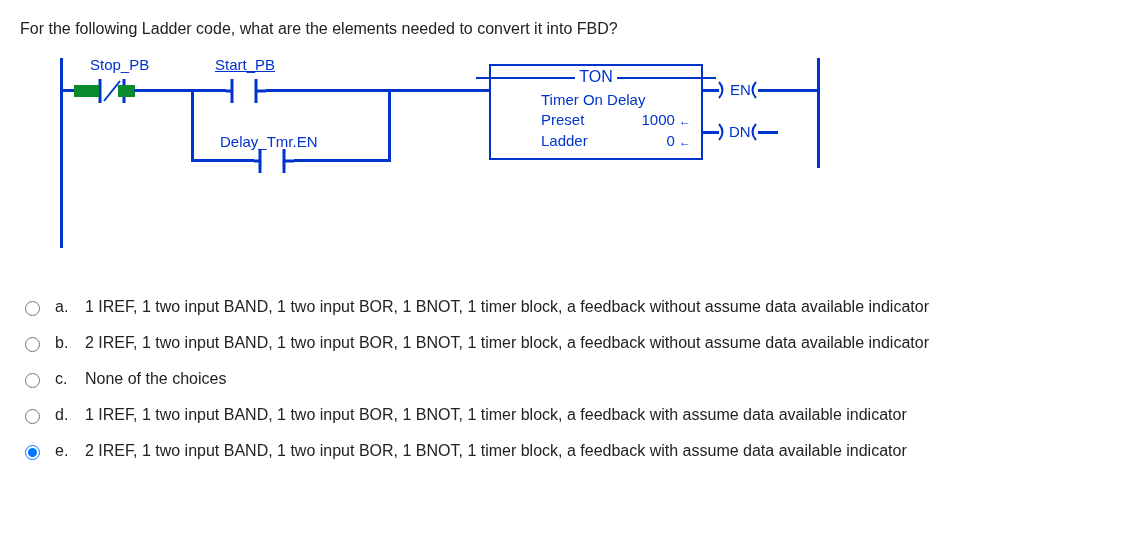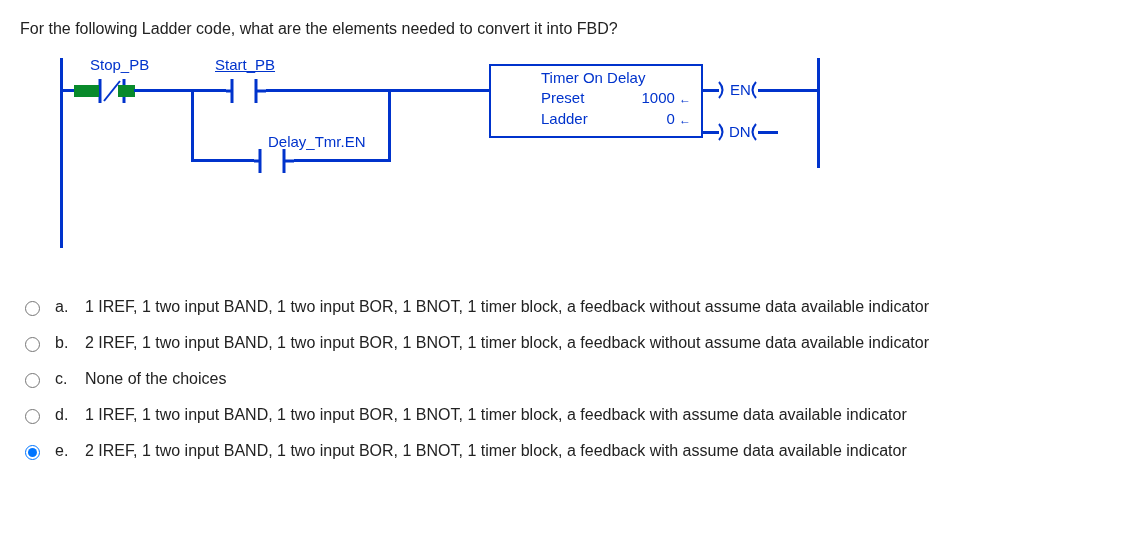--- a/index.html
+++ b/index.html
@@ -144,38 +144,42 @@
       <line x1="6" y1="0" x2="6" y2="24" stroke="#0033cc" stroke-width="3"></line>
       <line x1="30" y1="0" x2="30" y2="24" stroke="#0033cc" stroke-width="3"></line>
       <line x1="30" y1="12" x2="40" y2="12" stroke="#0033cc" stroke-width="3"></line>
     </svg>
   </div>
 
   <div class="rung" style="left:206px; top:31px; width:125px;"></div>
 
   <div class="rung" style="left:328px; top:31px; width:3px; height:73px;"></div>
 
-  <div class="label" style="left:160px; top:75px;margin-left:48px;">Delay_Tmr.EN</div>
+  <div class="label" style="left:160px; top:75px;">Delay_Tmr.EN</div>
 
   <div class="rung" style="left:134px; top:101px; width:60px;"></div>
 
   <div class="contact-no" style="left:194px; top:91px;">
     <svg width="40" height="24" viewBox="0 0 40 24">
       <line x1="0" y1="12" x2="6" y2="12" stroke="#0033cc" stroke-width="3"></line>
       <line x1="6" y1="0" x2="6" y2="24" stroke="#0033cc" stroke-width="3"></line>
       <line x1="30" y1="0" x2="30" y2="24" stroke="#0033cc" stroke-width="3"></line>
       <line x1="30" y1="12" x2="40" y2="12" stroke="#0033cc" stroke-width="3"></line>
     </svg>
   </div>
 
   <div class="rung" style="left:234px; top:101px; width:97px;"></div>
 
   <div class="rung" style="left:331px; top:31px; width:98px;"></div>
 
   <div class="timer-box" style="left:429px; top:6px; width:210px;">
+    <div class="timer-title" style="border-bottom: none; position: relative;">
+      <span style="position:absolute; left:-15px; right:-15px; top:11px; border-top: 2px solid #0033cc;"></span>
+      <span style="position: relative; background: white; padding: 0 4px;">TON</span>
+    </div>
     <div class="timer-body">
       <div class="timer-row">
           <span>Timer On Delay</span>
         </div>
       <div class="timer-row">
         <span>Preset</span>
         <span><span>1000</span> <span style="font-size:12px;">←</span></span>
       </div>
       <div class="timer-row">
         <span>Ladder</span>

